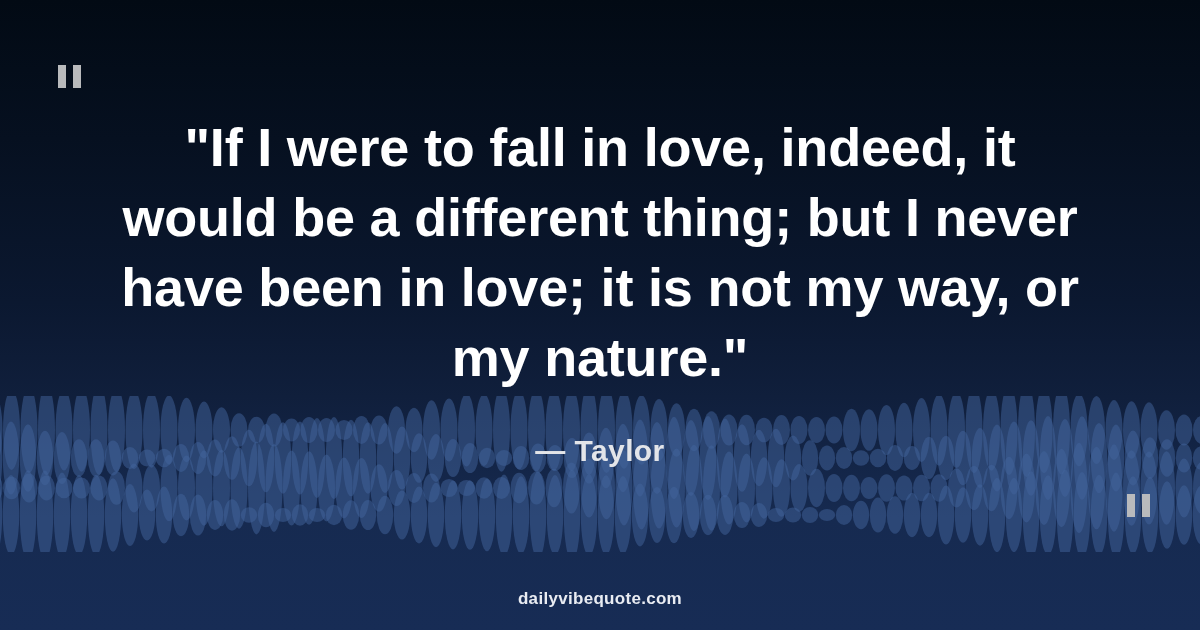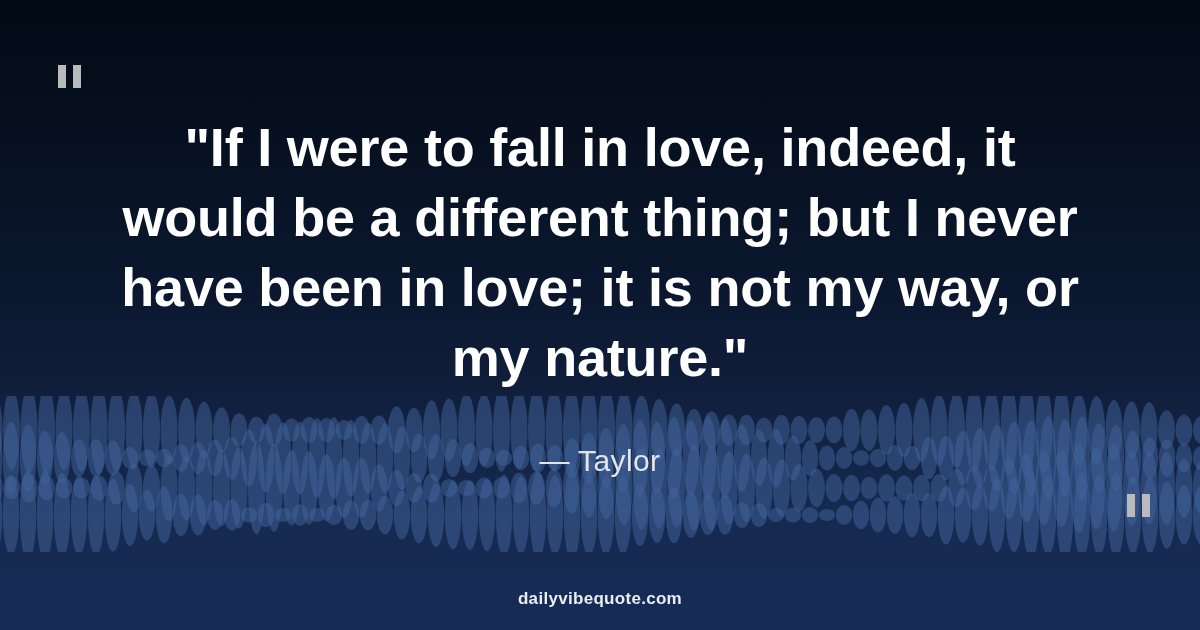--- a/index.html
+++ b/index.html
@@ -78,26 +78,26 @@
     font-weight: bold;
     line-height: 70px;
     letter-spacing: -0.2px;
     white-space: pre-line;
   }
 
   
   #attribution {
     position: absolute;
     left: 0;
-    top: 444px;
+    top: 434px;
     width: 1200px;
     text-align: center;
     color: #e3e5e9;
     font-size: 30px;
-    font-weight: normal;
+    font-weight: bold;
     letter-spacing: 0.4px;
   }
 
   
   #footer-watermark {
     position: absolute;
     left: 0;
     top: 589px;
     width: 1200px;
     text-align: center;

